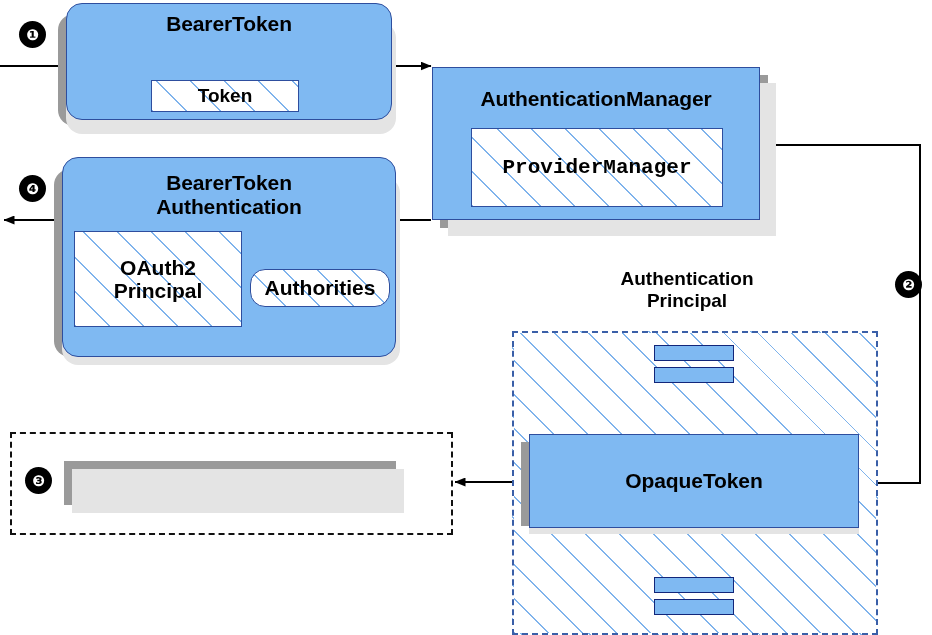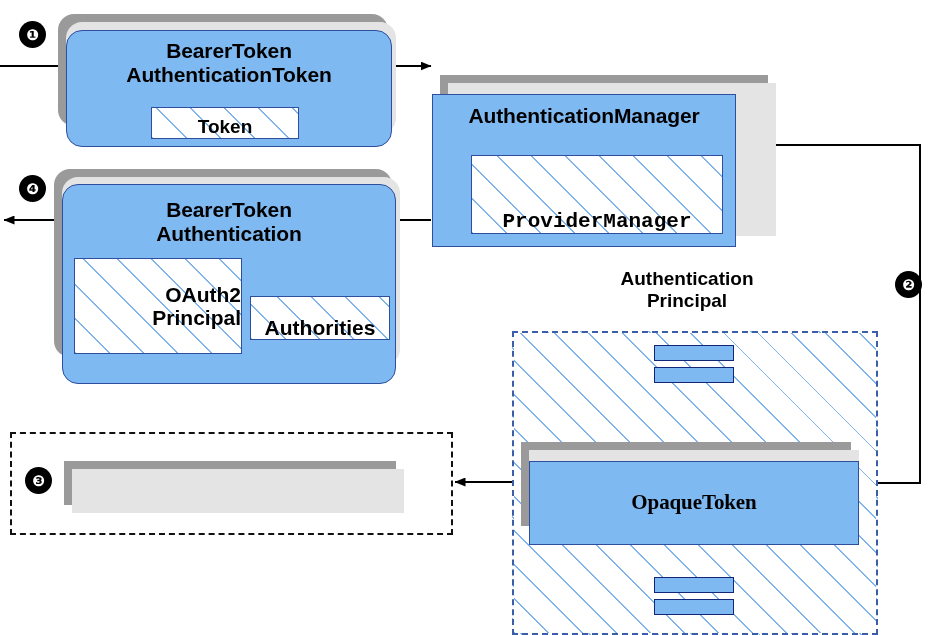--- a/index.html
+++ b/index.html
@@ -4,38 +4,38 @@
 <style>
   html,body{margin:0;padding:0;background:#ffffff;}
   body{width:932px;height:635px;position:relative;overflow:hidden;
        font-family:"Liberation Sans","DejaVu Sans",sans-serif;}
   #stage{position:absolute;left:0;top:0;width:932px;height:635px;}
   #svg-layer{position:absolute;left:0;top:0;width:932px;height:635px;}
 
   
   .node{position:absolute;box-sizing:border-box;display:flex;flex-direction:column;
         align-items:center;justify-content:flex-start;}
-  .blue-fill{background:#7FB9F2;border:1.5px solid #2E4E9E;margin-top:27px;}
+  .blue-fill{background:#7FB9F2;border:1.5px solid #2E4E9E;}
   .rounded{border-radius:16px;}
   .shadow3d{position:absolute;box-sizing:border-box;}
   .shadow-dark{background:#9a9a9a;}
   .shadow-light{background:#e4e4e4;}
 
   .node-title{font-weight:bold;color:#000;text-align:center;line-height:1.12;
               letter-spacing:-0.1px;}
 
   
   .hatch{
     background-color:#ffffff;
     background-image:repeating-linear-gradient(45deg,
         rgba(120,175,235,0.95) 0px, rgba(120,175,235,0.95) 1.2px,
         rgba(255,255,255,0) 1.2px, rgba(255,255,255,0) 24px);
     border:1.5px solid #2E4E9E;
     box-sizing:border-box;
-    display:flex;align-items:flex-end;justify-content:center;
+    display:flex;align-items:center;justify-content:center;
     text-align:center;font-weight:bold;color:#000;line-height:1.1;
   }
   
   .dashed-hatch{
     position:absolute;box-sizing:border-box;
     background-color:#ffffff;
     background-image:repeating-linear-gradient(45deg,
         rgba(120,175,235,0.95) 0px, rgba(120,175,235,0.95) 1.3px,
         rgba(255,255,255,0) 1.3px, rgba(255,255,255,0) 24px);
     border:2.5px dashed #3A5FA8;
@@ -89,69 +89,68 @@
   <div class="step" style="left:20px;top:22px;">❶</div>
   <div class="step" style="left:896px;top:272px;">❷</div>
   <div class="step" style="left:26px;top:468px;">❸</div>
   <div class="step" style="left:20px;top:176px;">❹</div>
 
   <div class="shadow3d shadow-dark rounded" style="left:58px;top:14px;width:330px;height:112px;"></div>
   <div class="shadow3d shadow-light rounded" style="left:66px;top:22px;width:330px;height:112px;"></div>
   <div class="node blue-fill rounded" style="left:66px;top:3px;width:326px;height:117px;padding-top:8px;">
     <div class="node-title" style="font-size:21px;">
       <span>BearerToken</span><br>
-      <span>AuthenticationToken</span>
     </div>
     <div class="hatch" style="position:absolute;left:84px;top:76px;width:148px;height:32px;font-size:19px;">
       <span>Token</span>
     </div>
   </div>
 
   <div class="shadow3d shadow-dark" style="left:440px;top:75px;width:328px;height:153px;"></div>
   <div class="shadow3d shadow-light" style="left:448px;top:83px;width:328px;height:153px;"></div>
-  <div class="node blue-fill" style="left:432px;top:67px;width:304px;height:153px;padding-top:9px;">
+  <div class="node blue-fill" style="left:432px;top:67px;width:328px;height:153px;padding-top:19px;">
     <div class="node-title" style="font-size:21px;">AuthenticationManager</div>
     <div class="hatch" style="position:absolute;left:38px;top:60px;width:252px;height:79px;font-size:21px;font-family:Liberation Mono, monospace;">
       <span>ProviderManager</span>
     </div>
   </div>
 
   <div class="shadow3d shadow-dark rounded" style="left:54px;top:169px;width:338px;height:188px;"></div>
   <div class="shadow3d shadow-light rounded" style="left:62px;top:177px;width:338px;height:188px;"></div>
   <div class="node blue-fill rounded" style="left:62px;top:157px;width:334px;height:200px;padding-top:13px;">
     <div class="node-title" style="font-size:21px;">
       <span>BearerToken</span><br>
       <span>Authentication</span>
     </div>
     <div class="hatch" style="position:absolute;left:11px;top:73px;width:168px;height:96px;
                              font-size:21px;flex-direction:column;">
       <span>OAuth2</span>
       <span>Principal</span>
     </div>
-    <div class="hatch" style="position:absolute;left:187px;top:111px;width:140px;height:44px;font-size:21px;">
+    <div class="hatch" style="position:absolute;left:187px;top:111px;width:140px;height:38px;font-size:21px;border-radius:15px;">
       <span>Authorities</span>
     </div>
   </div>
 
   <div class="group-label" style="left:552px;top:268px;width:270px;">
     <span>Authentication</span><br>
     <span>Principal</span>
   </div>
 
   <div class="dashed-hatch" style="left:512px;top:331px;width:366px;height:304px;"></div>
 
   <div class="bar" style="left:654px;top:345px;width:80px;height:16px;"></div>
   <div class="bar" style="left:654px;top:367px;width:80px;height:16px;"></div>
 
   <div class="bar" style="left:654px;top:577px;width:80px;height:16px;"></div>
   <div class="bar" style="left:654px;top:599px;width:80px;height:16px;"></div>
 
   <div class="shadow3d shadow-dark" style="left:521px;top:442px;width:330px;height:84px;"></div>
   <div class="shadow3d shadow-light" style="left:529px;top:450px;width:330px;height:84px;"></div>
-  <div class="node blue-fill" style="left:529px;top:434px;width:330px;height:84px;justify-content:center;font-family:Liberation Serif, serif;">
+  <div class="node blue-fill" style="left:529px;top:434px;width:330px;height:94px;justify-content:center;">
     <div class="node-title" style="font-size:21px;">
       <span>OpaqueToken</span><br>
     </div>
   </div>
 
   <div class="dashed-plain" style="left:10px;top:432px;width:443px;height:103px;"></div>
 
   <div class="shadow3d shadow-dark" style="left:64px;top:461px;width:332px;height:44px;"></div>
   <div class="shadow3d shadow-light" style="left:72px;top:469px;width:332px;height:44px;"></div>
 

